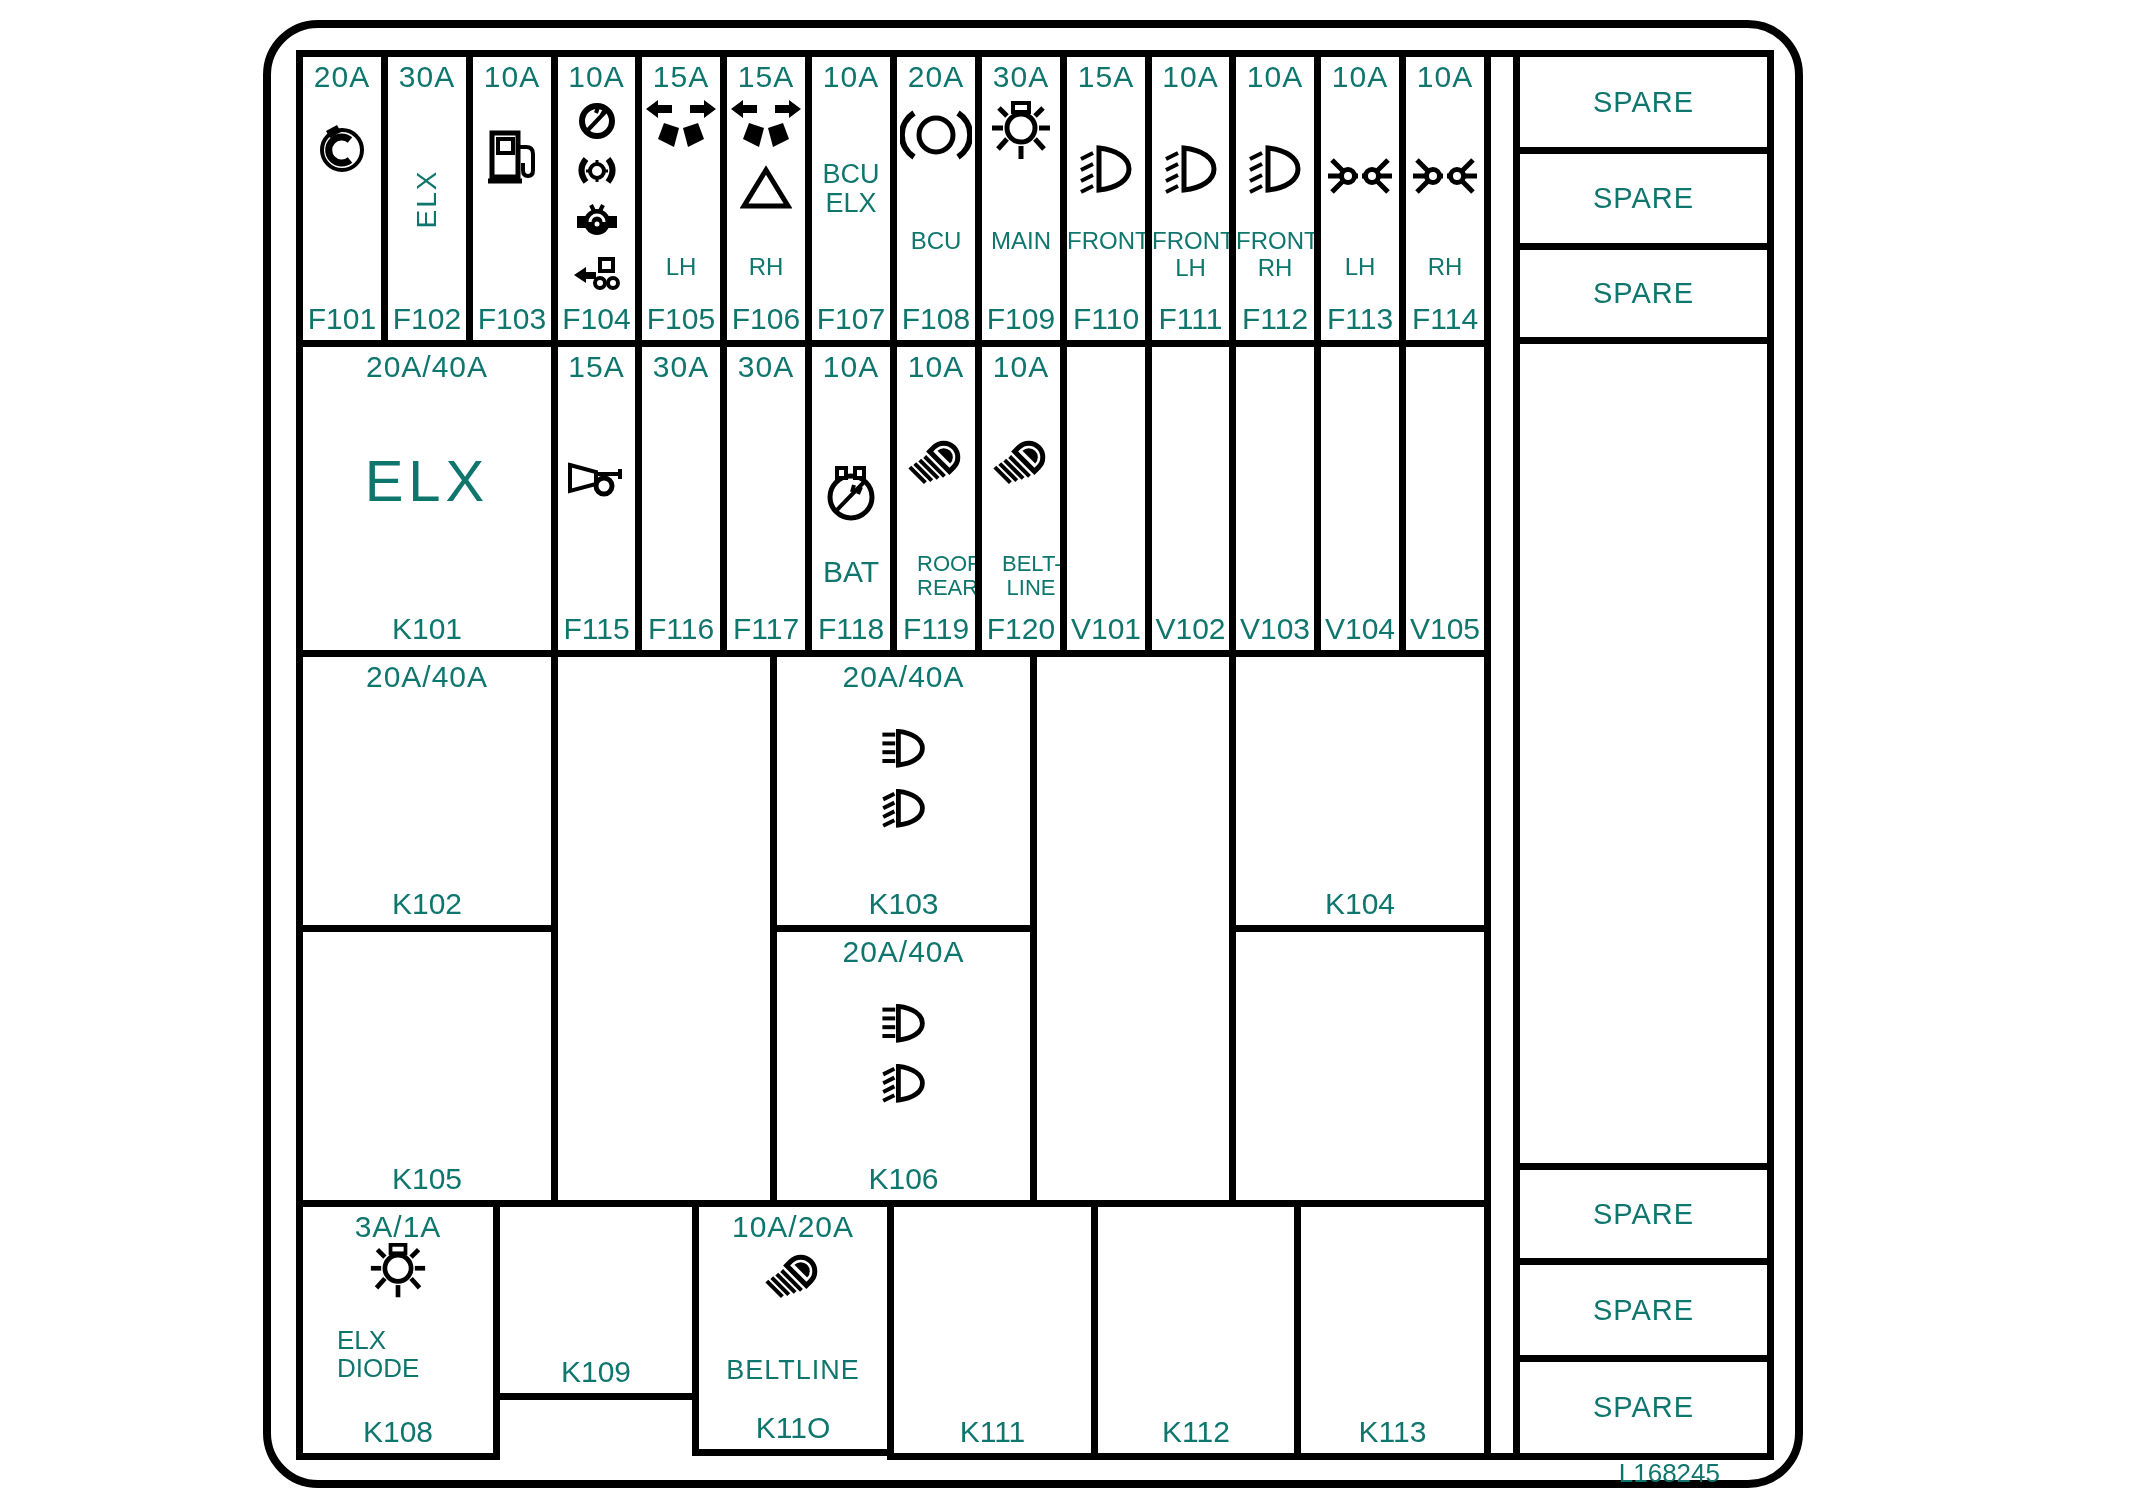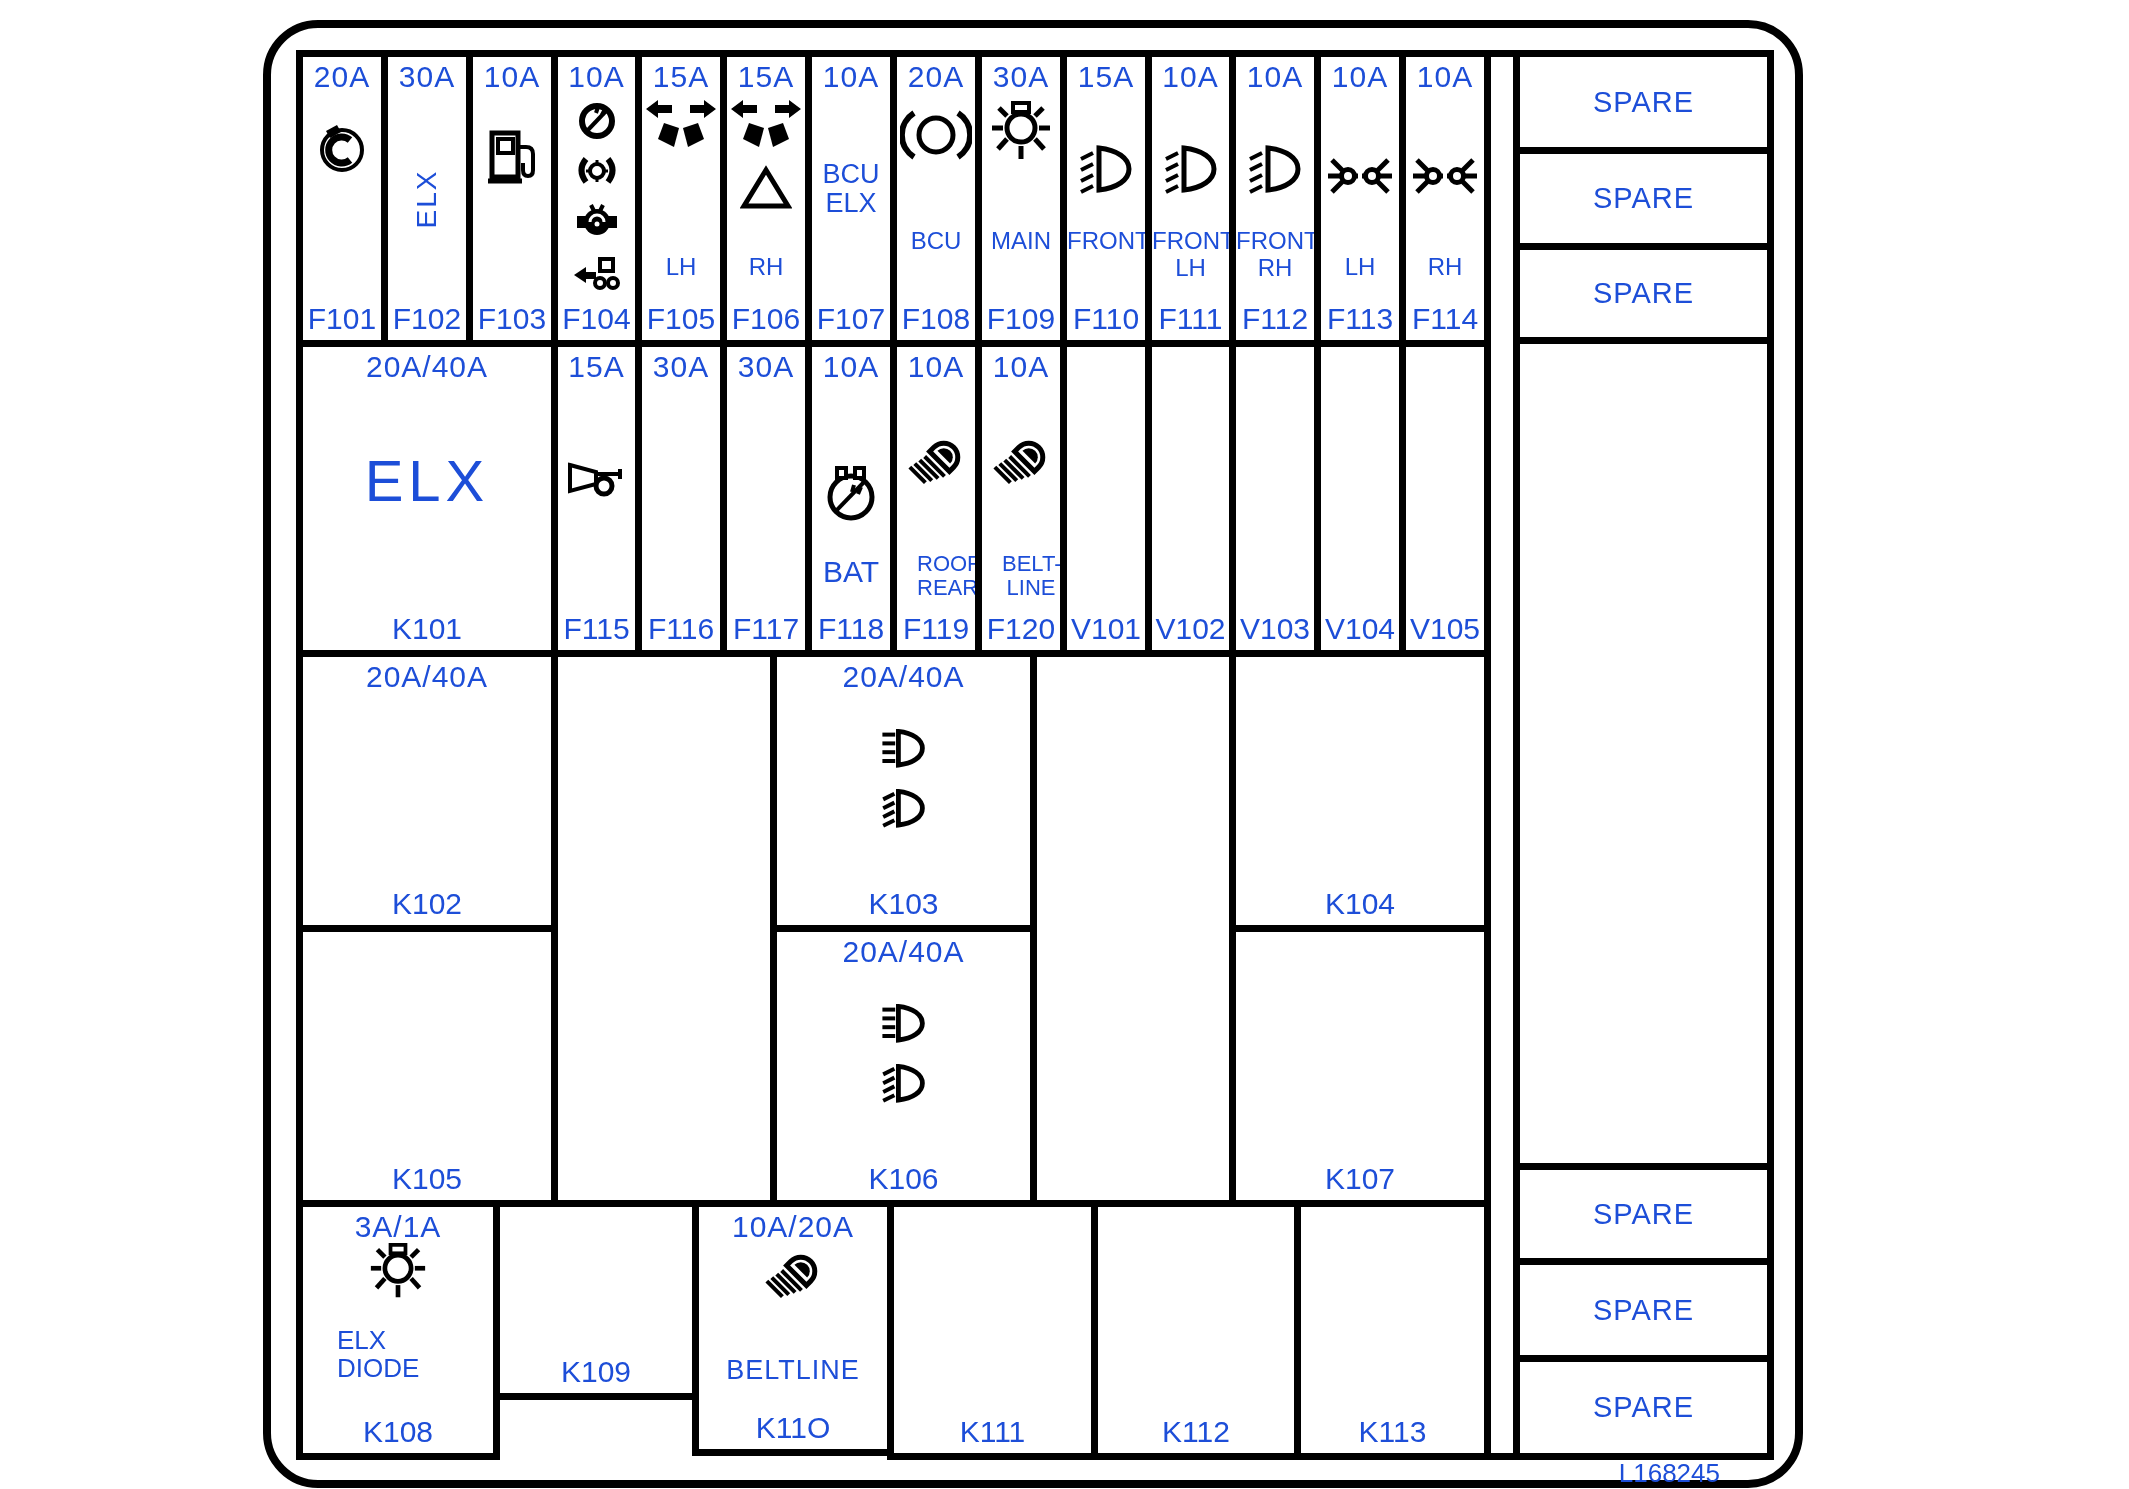--- a/index.html
+++ b/index.html
@@ -1,17 +1,17 @@
 <!DOCTYPE html>
 <html><head>
 <meta charset="utf-8">
 <style>
   html,body{margin:0;padding:0;background:#fff;}
   .canvas{position:relative;width:2129px;height:1489px;background:#ffffff;
-          font-family:"Liberation Sans", sans-serif;color:#1d4ed8;overflow:hidden;}
+          font-family:"Liberation Sans", sans-serif;color:#0f766e;overflow:hidden;}
   .outer{position:absolute;left:263px;top:20px;width:1540px;height:1468px;
          border:8px solid #000;border-radius:55px;box-sizing:border-box;background:#fff;}
   .cell{position:absolute;border:7px solid #000;box-sizing:border-box;background:#fff;}
   .amp{position:absolute;top:3px;left:0;right:0;text-align:center;font-size:30px;letter-spacing:1px;}
   .fid{position:absolute;bottom:4px;left:0;right:0;text-align:center;font-size:30px;}
   .sub{position:absolute;left:0;right:0;text-align:center;font-size:24px;}
   .sub2{position:absolute;left:0;right:0;text-align:center;font-size:24px;}
   .small2{position:absolute;left:0;right:0;text-align:center;font-size:22px;line-height:24px;padding-left:20px;}
   .ic{position:absolute;left:0;right:0;display:flex;justify-content:center;}
   .vtext{position:absolute;top:50%;left:50%;transform:translate(-50%,-50%) rotate(-90deg);
@@ -412,23 +412,20 @@
       </svg>
     </div>
     <div class="fid">K106</div>
   </div>
 
   <div class="cell" style="left:1030px;top:650px;width:206px;height:557px"></div>
 
   <div class="cell" style="left:1229px;top:650px;width:262px;height:282px">
     <div class="fid">K104</div>
   </div>
-  <div class="cell" style="left:1229px;top:925px;width:262px;height:282px">
-    <div class="fid">K107</div>
-  </div>
 
   <div class="cell" style="left:296px;top:1200px;width:204px;height:260px">
     <div class="amp">3A/1A</div>
     <div class="ic" style="top:36px">
       <svg width="58" height="58" viewBox="0 0 62 62">
         <rect x="23" y="2" width="16" height="9" fill="none" stroke="#000" stroke-width="4"></rect>
         <circle cx="31" cy="27" r="14" fill="none" stroke="#000" stroke-width="5"></circle>
         <line x1="31" y1="45" x2="31" y2="58" stroke="#000" stroke-width="5"></line>
         <line x1="17" y1="38" x2="8" y2="48" stroke="#000" stroke-width="5"></line>
         <line x1="45" y1="38" x2="54" y2="48" stroke="#000" stroke-width="5"></line>

